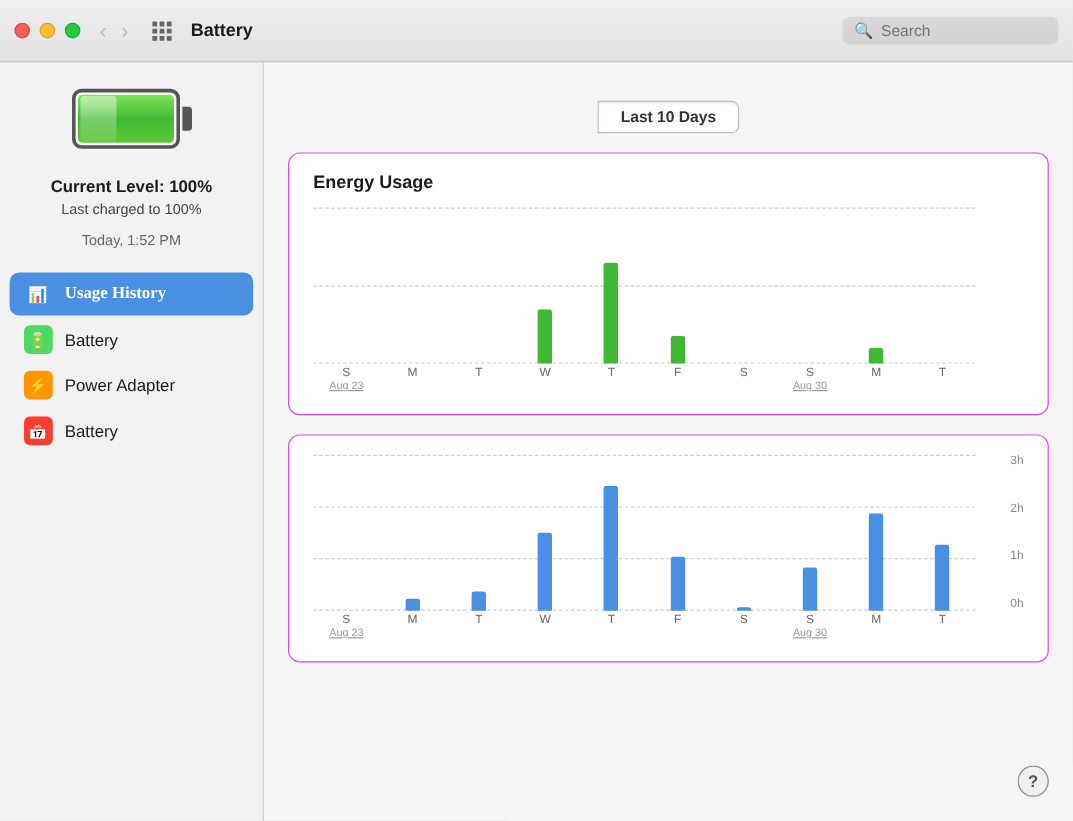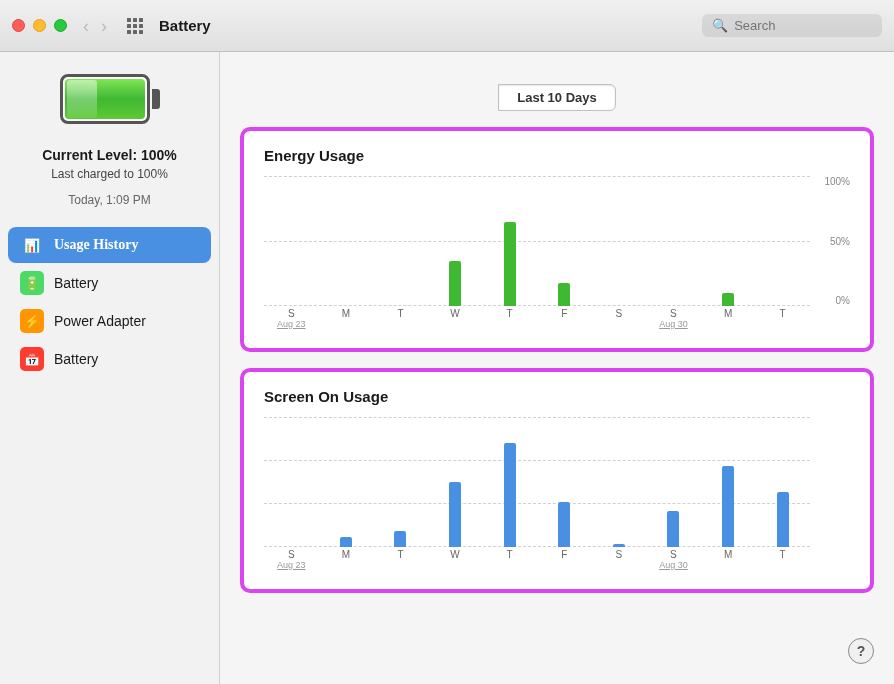--- a/index.html
+++ b/index.html
@@ -249,21 +249,21 @@
     .tab-btn.active {
       background: #fff;
       font-weight: 600;
       box-shadow: inset 0 1px 2px rgba(0,0,0,0.1);
       margin-top: 16px;
     }
 
     .chart-card {
       background: #fff;
       border-radius: 10px;
-      border: 4px solid #d946ef;
+      border: 1px solid #d946ef;
       padding: 16px 20px 12px 20px;
       margin-bottom: 16px;
     }
     .chart-title {
       font-size: 15px;
       font-weight: 700;
       color: #1a1a1a;
       margin-bottom: 12px;
     }
 
@@ -405,21 +405,21 @@
     <div class="battery-icon-container">
       <div class="battery-body">
         <div class="battery-fill"></div>
         <div class="battery-shine"></div>
       </div>
       <div class="battery-tip"></div>
     </div>
 
     <div class="current-level">Current Level: 100%</div>
     <div class="last-charged">Last charged to 100%</div>
-    <div class="charged-time">Today, 1:09 PM</div>
+    <div class="charged-time">Today, 1:52 PM</div>
 
     <nav class="sidebar-nav">
       <div class="sidebar-item active">
         <div class="sidebar-icon icon-usage" style="color:#fff;font-size:13px;">📊</div>
         <span class="sidebar-label">Usage History</span>
       </div>
       <div class="sidebar-item">
         <div class="sidebar-icon icon-battery" style="font-size:13px;">🔋</div>
         <span class="sidebar-label">Battery</span>
       </div>
@@ -441,25 +441,20 @@
     </div>
 
     <div class="chart-card">
       <div class="chart-title">Energy Usage</div>
       <div class="chart-area">
         <div class="chart-grid">
           <div class="grid-line"></div>
           <div class="grid-line"></div>
           <div class="grid-line"></div>
         </div>
-        <div class="y-labels">
-          <span class="y-label">100%</span>
-          <span class="y-label">50%</span>
-          <span class="y-label">0%</span>
-        </div>
         <div class="bars-row" id="energy-bars">
             <div class="bar-group"></div>
             <div class="bar-group"></div>
             <div class="bar-group"></div>
             <div class="bar-group">
               <div class="bar bar-green" style="height: 35%;"></div>
             </div>
             <div class="bar-group">
               <div class="bar bar-green" style="height: 65%;"></div>
             </div>
@@ -504,28 +499,33 @@
               <span class="x-day">M</span>
             </div>
             <div class="x-group">
               <span class="x-day">T</span>
             </div>
           </div>
       </div>
     </div>
 
     <div class="chart-card">
-      <div class="chart-title">Screen On Usage</div>
       <div class="chart-area">
         <div class="chart-grid">
           <div class="grid-line"></div>
           <div class="grid-line"></div>
           <div class="grid-line"></div>
           <div class="grid-line"></div>
         </div>
+        <div class="y-labels" style="justify-content:space-between;">
+          <span class="y-label">3h</span>
+          <span class="y-label">2h</span>
+          <span class="y-label">1h</span>
+          <span class="y-label">0h</span>
+        </div>
         <div class="bars-row" id="screen-bars">
             <div class="bar-group"></div>
             <div class="bar-group">
               <div class="bar bar-blue" style="height: 8%;"></div>
             </div>
             <div class="bar-group">
               <div class="bar bar-blue" style="height: 12%;"></div>
             </div>
             <div class="bar-group">
               <div class="bar bar-blue" style="height: 50%;"></div>

